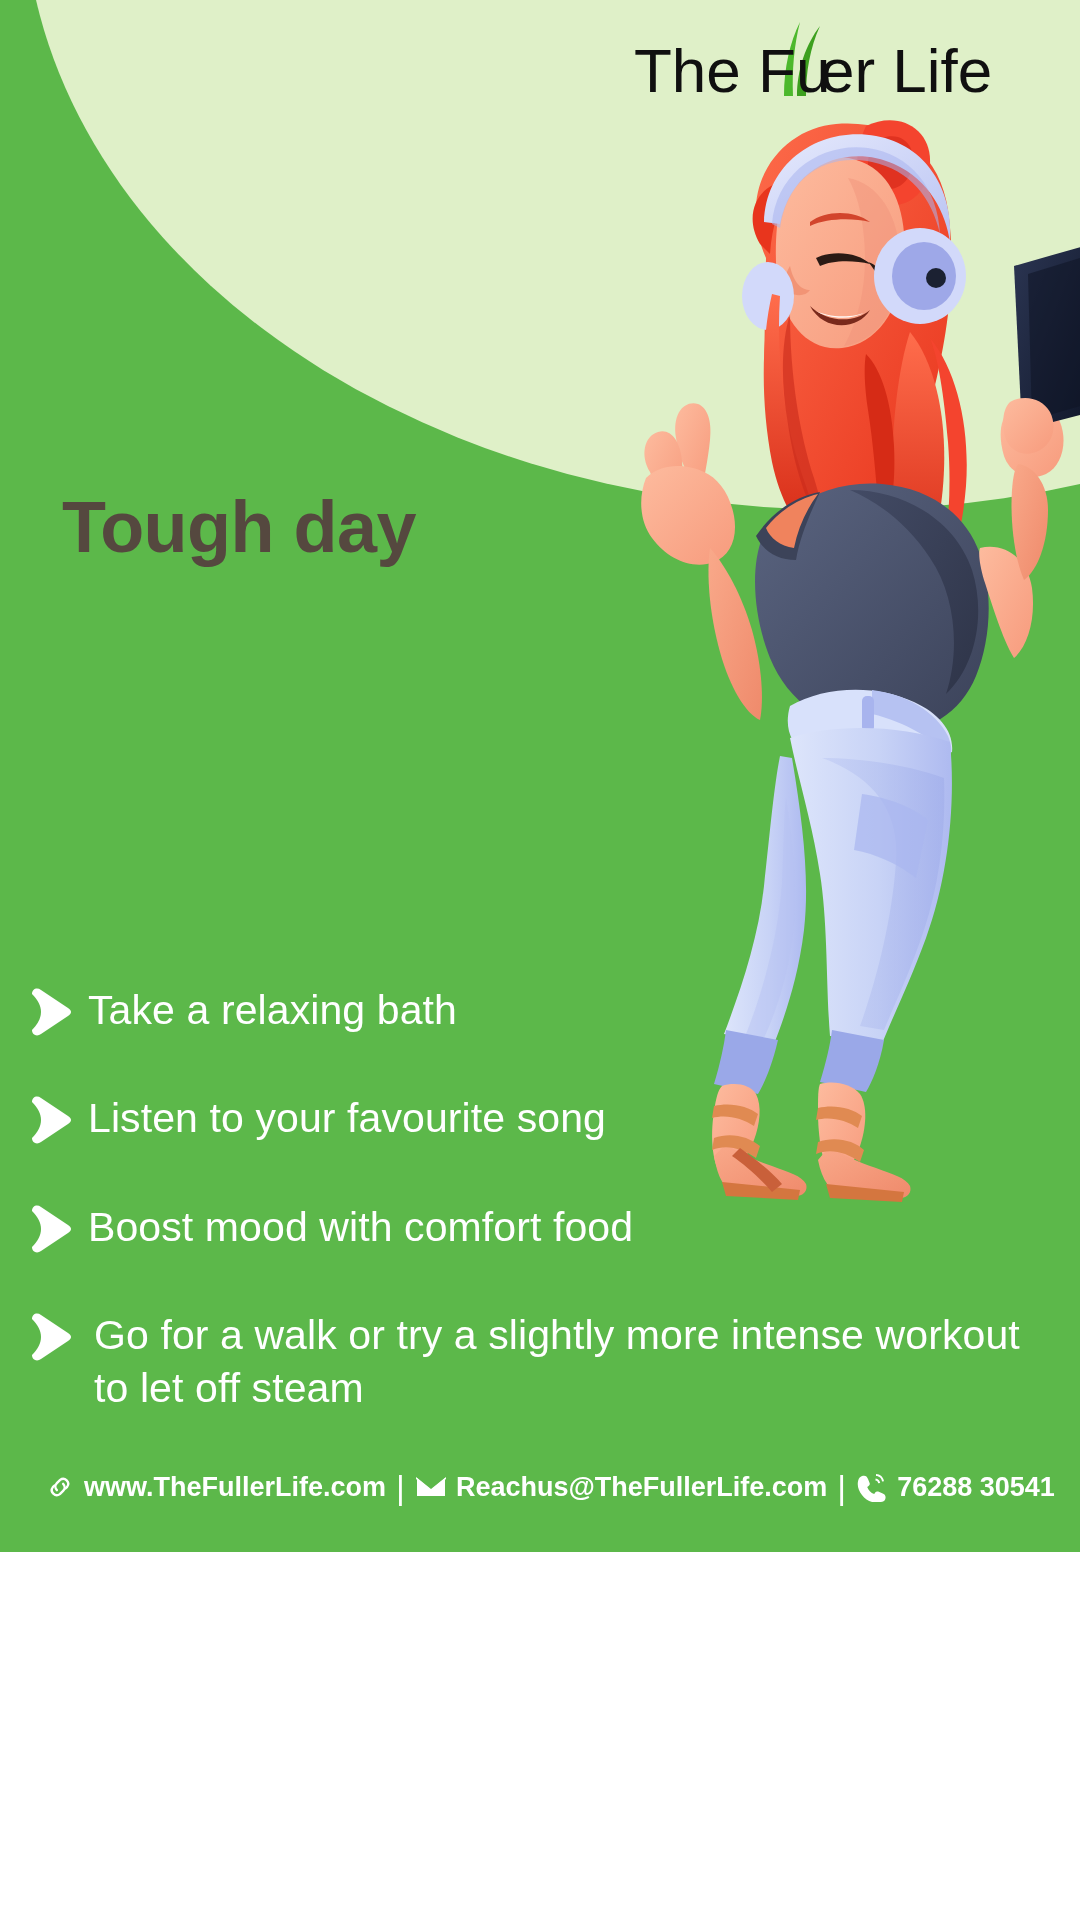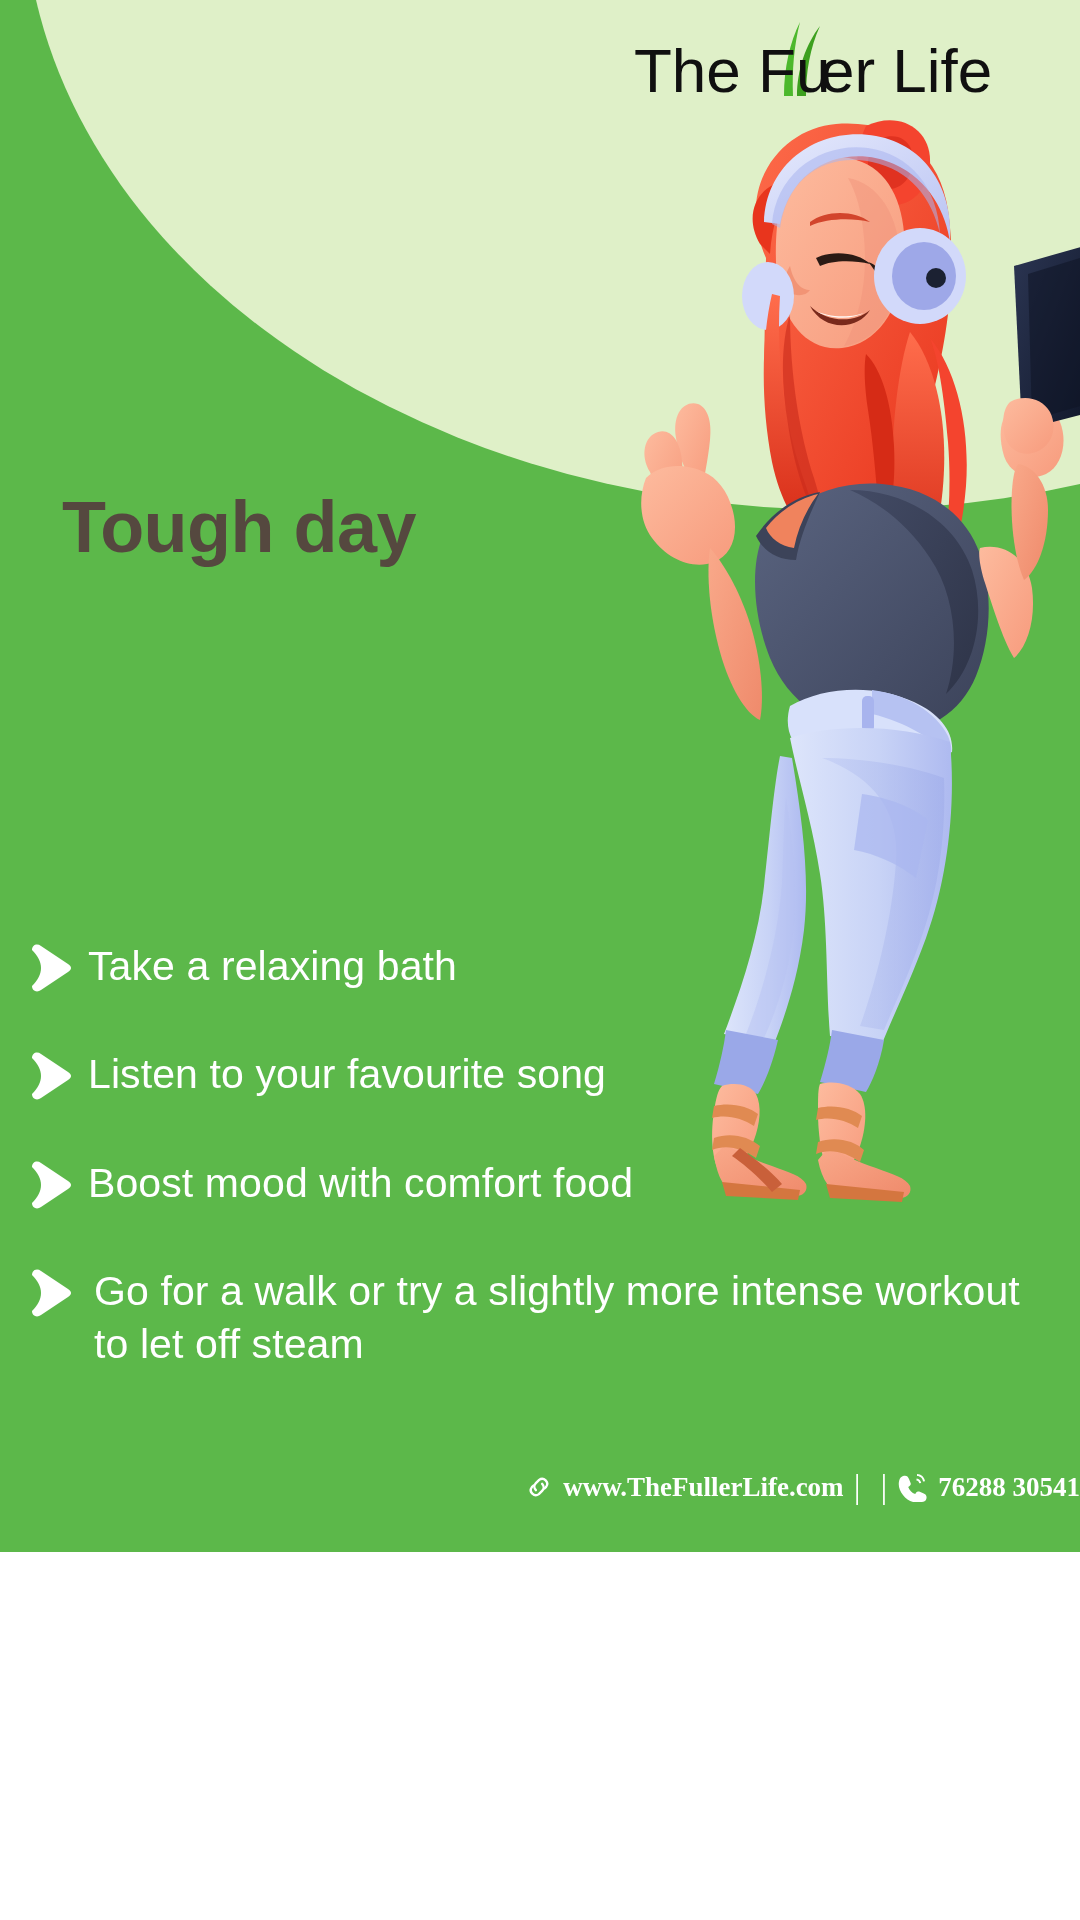--- a/index.html
+++ b/index.html
@@ -65,20 +65,21 @@
     position:absolute;
     left:28px;
     top:940px;
     width:1030px;
     z-index:30;
   }
   .bullet{
     display:flex;
     align-items:flex-start;
     margin-bottom:56px;
+    margin-top:44px;
   }
   .bullet:nth-child(4){ margin-bottom:36px; }
   .bullet .arrow{
     flex:0 0 auto;
     width:44px; height:48px;
     margin-right:16px;
     margin-top:4px;
   }
   .bullet .arrow svg{ display:block; }
   .bullet .txt{
@@ -92,24 +93,23 @@
   .bullet.indent .txt{ padding-left:6px; }
 
   
   .footer{
     position:absolute;
     left:0; bottom:0;
     width:1080px;
     height:130px;
     display:flex;
     align-items:center;
-    justify-content:flex-end;
+    justify-content:flex-start;
     padding-left:45px;
     z-index:40;
-    font-family:Liberation Serif, serif;
   }
   .foot-item{
     display:flex;
     align-items:center;
     color:#ffffff;
     font-size:27px;
     font-weight:bold;
     white-space:nowrap;
   }
   .foot-item .fi-icon{
@@ -387,20 +387,30 @@
         <svg width="30" height="30" viewBox="0 0 24 24" fill="none" stroke="#ffffff" stroke-width="1.9" stroke-linecap="round">
           <path d="M9.5 14.5 a4 4 0 0 1 0-5.6 l2.6-2.6 a4 4 0 0 1 5.6 5.6 l-1.3 1.3"></path>
           <path d="M14.5 9.5 a4 4 0 0 1 0 5.6 l-2.6 2.6 a4 4 0 0 1-5.6-5.6 l1.3-1.3"></path>
         </svg>
       </span>
       <span>www.TheFullerLife.com</span>
     </span>
 
     <span class="foot-sep">|</span>
 
+    <span class="foot-item">
+      <span class="fi-icon">
+        <svg width="32" height="26" viewBox="0 0 32 26" xmlns="http://www.w3.org/2000/svg">
+          <path d="M2 4 h28 v18 h-28 z" fill="#ffffff"></path>
+          <path d="M2 4 L16 16 L30 4 Z" fill="#5cb84a"></path>
+          <path d="M1 3 L16 15 L31 3 L31 5 L16 17 L1 5 Z" fill="#ffffff"></path>
+        </svg>
+      </span>
+      <span>Reachus@TheFullerLife.com</span>
+    </span>
 
     <span class="foot-sep">|</span>
 
     <span class="foot-item">
       <span class="fi-icon">
         <svg width="32" height="30" viewBox="0 0 32 30" xmlns="http://www.w3.org/2000/svg">
           <path d="M6 4 C9 3 11 4 12 7 l1.6 4 c0.5 1.4 0.1 2.2-1 3 l-1.4 1 c1.2 3.4 3.6 5.8 7 7 l1-1.4 c0.8-1.1 1.6-1.5 3-1 l4 1.6 c3 1 4 3 3 6 -0.6 1.8-2.2 2.8-4.4 2.8 C13 34 -1 20 2.2 8.4 2.9 6.2 4.2 4.6 6 4 Z" fill="#ffffff"></path>
           <path d="M20 2 C24 2 27.6 5.2 28 9.2 l-2 0.2 C25.7 6.3 23.2 4 20 4 Z" fill="#ffffff"></path>
           <path d="M19.6 6.4 C22 6.6 24 8.6 24.2 11 l-2 0.2 C22 9.6 21 8.6 19.4 8.4 Z" fill="#ffffff"></path>
         </svg>

